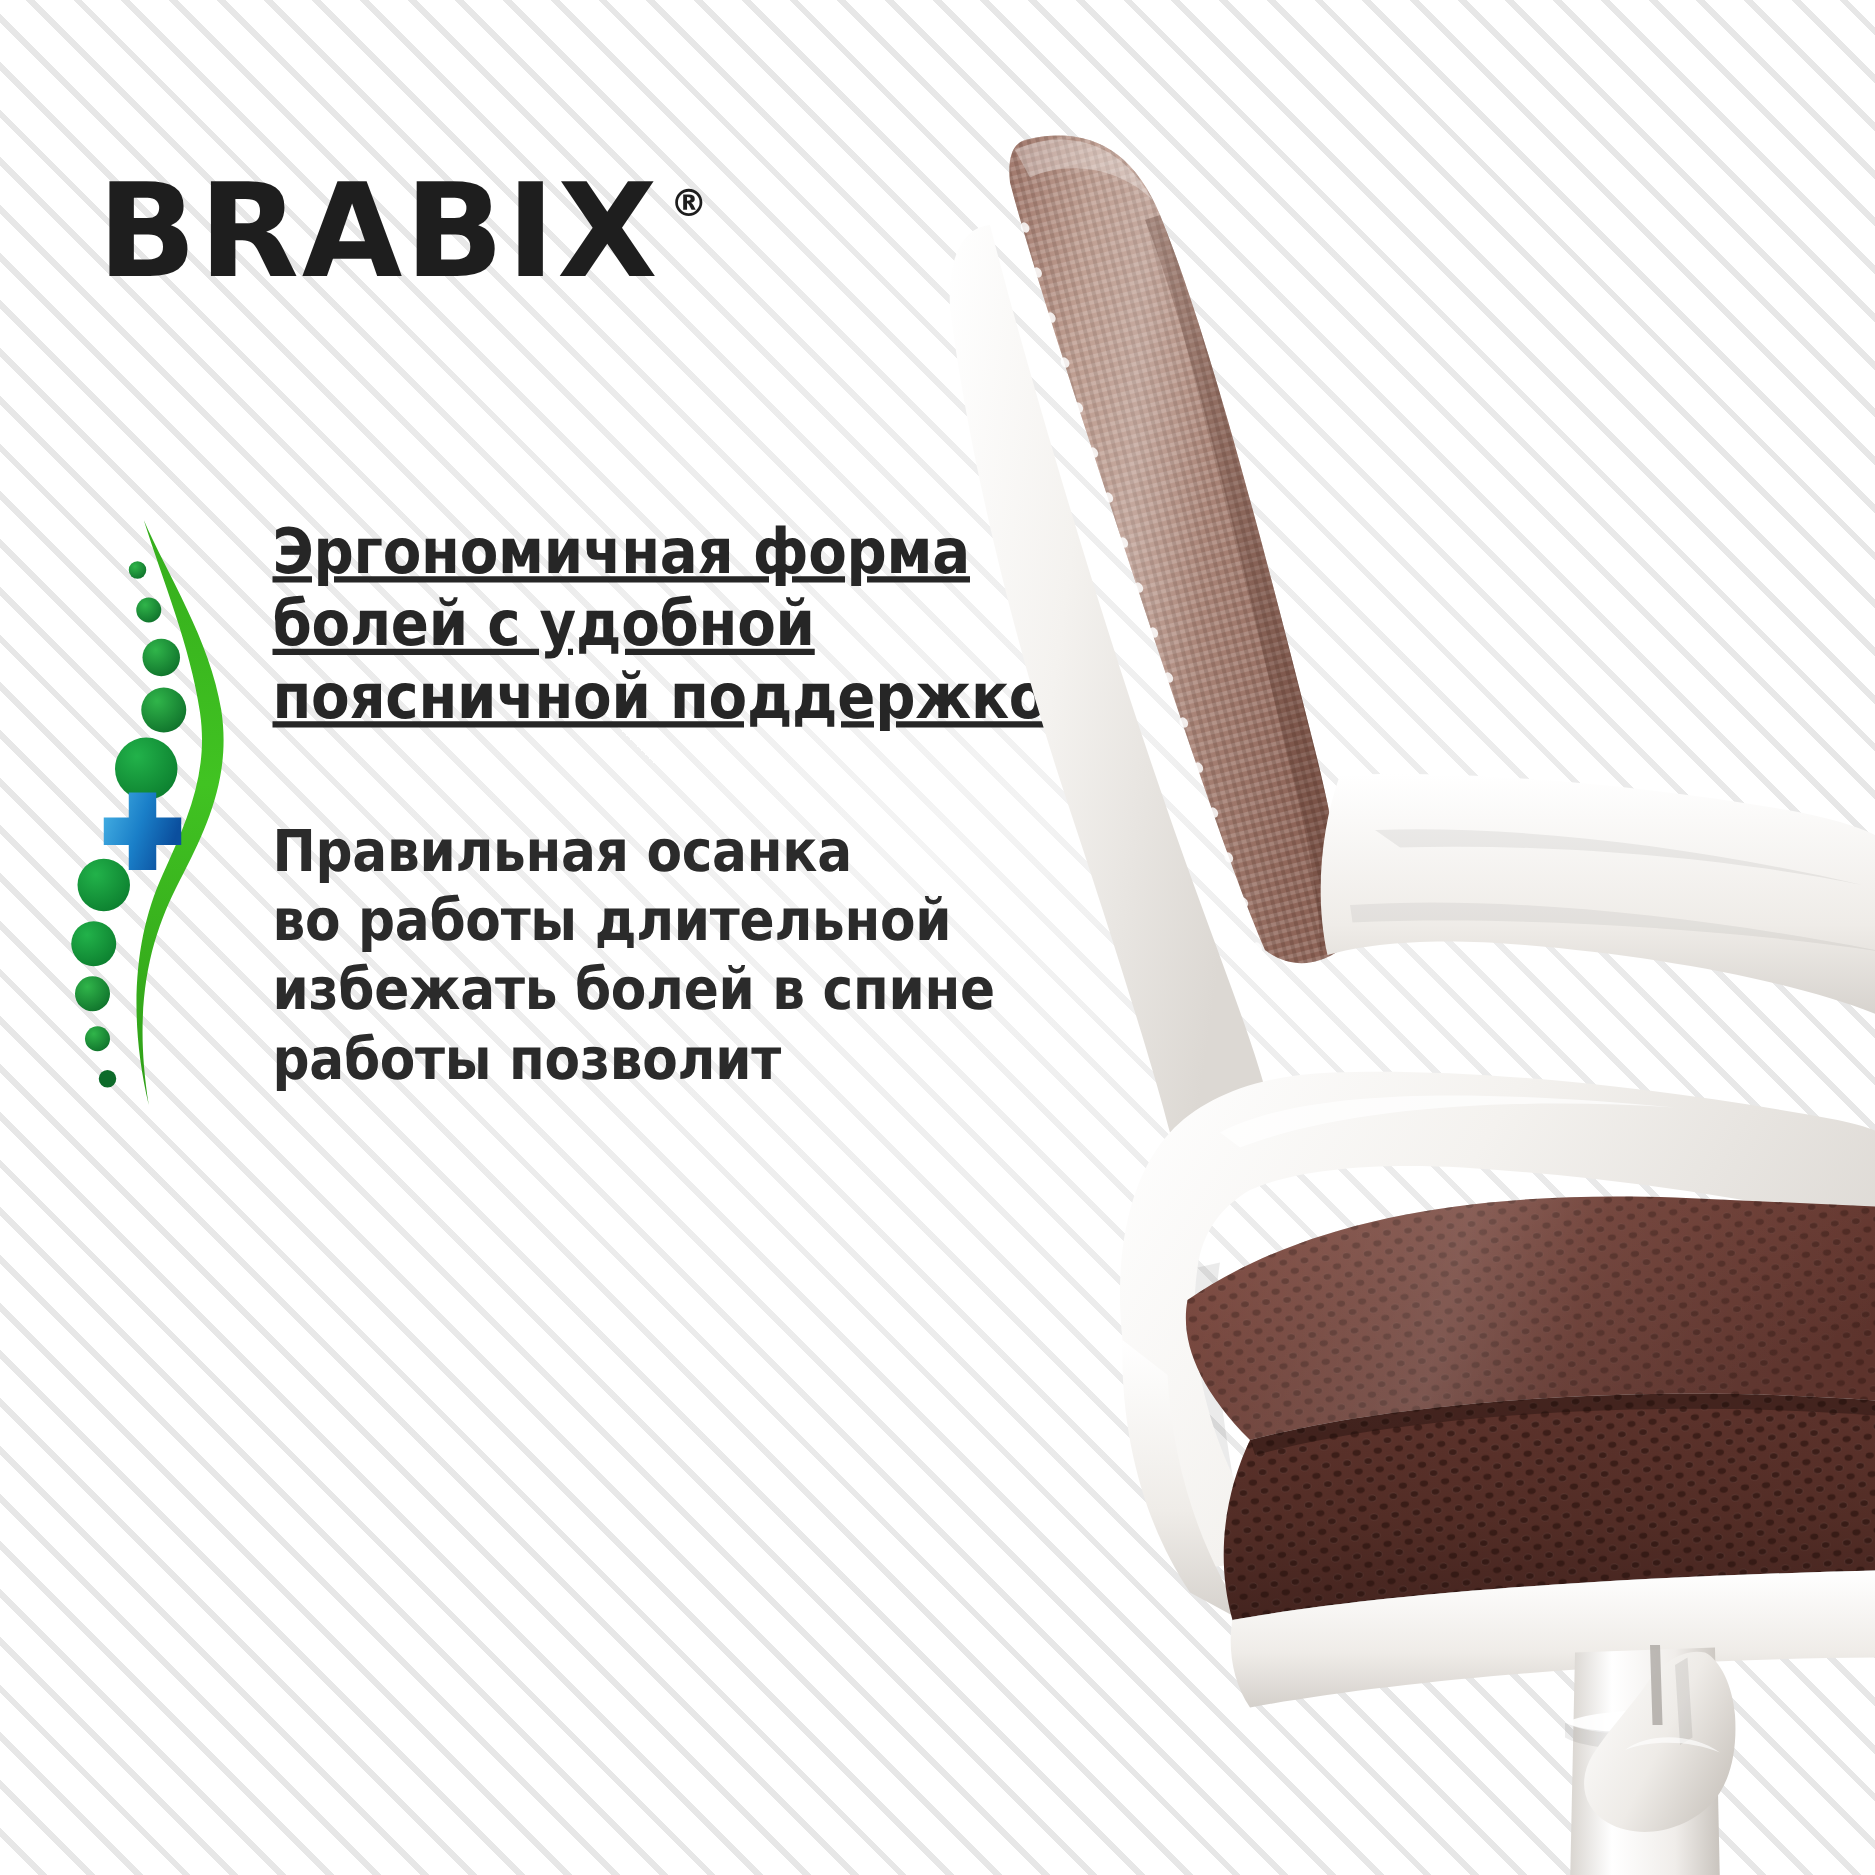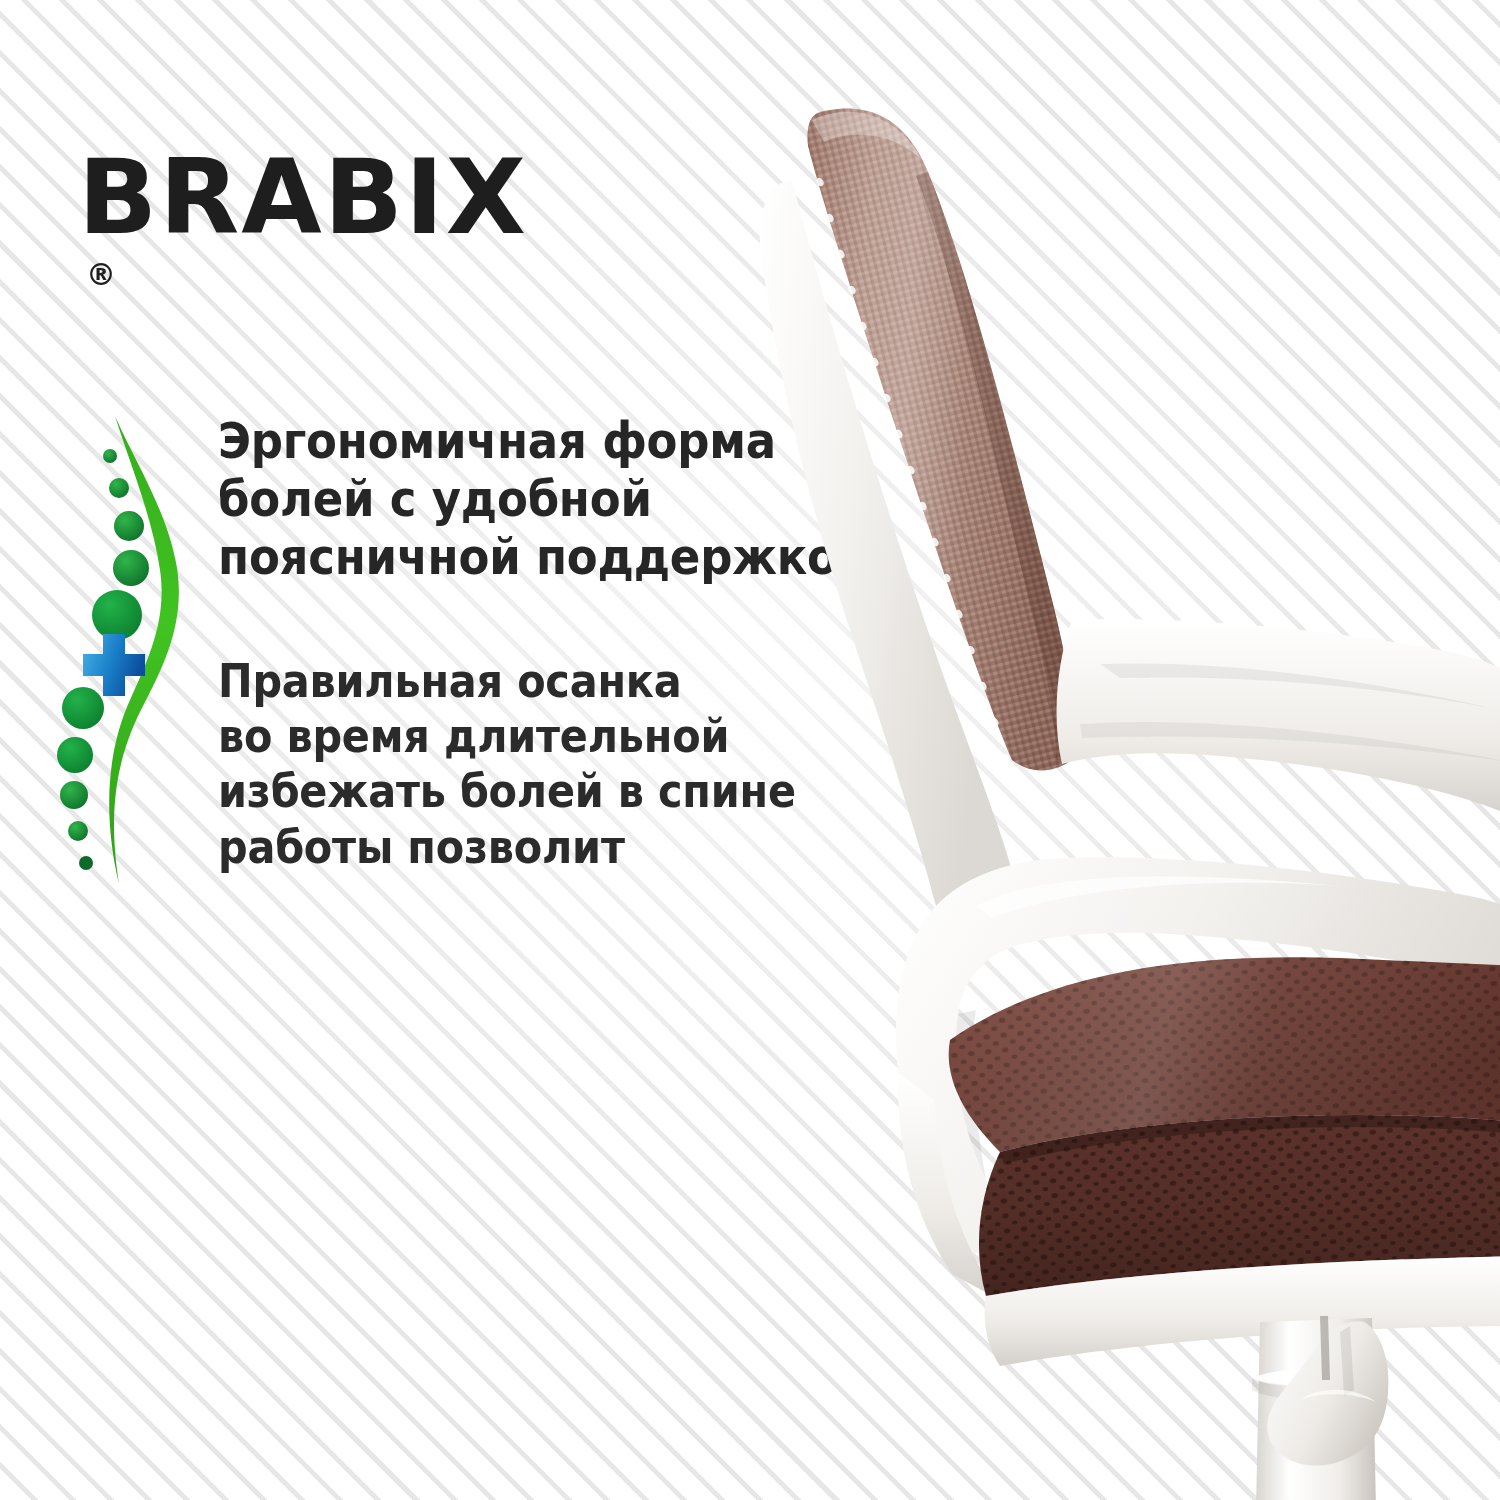--- a/index.html
+++ b/index.html
@@ -20,22 +20,22 @@
         #e7e7e7 22px, #e7e7e7 27px
       );
   }
   #bgfade{
     position:absolute;inset:0;
     background:radial-gradient(ellipse 70% 60% at 50% 45%,rgba(255,255,255,.55) 0%,rgba(255,255,255,0) 70%);
   }
 
   
   #logo{
-    position:absolute;left:78px;top:148px;
-    display:flex;align-items:flex-start;flex-direction:column;
+    position:absolute;left:78px;top:136px;
+    display:flex;align-items:flex-start;
   }
   #logo .word{
     font-family:"DejaVu Sans",sans-serif;
     font-weight:700;
     font-size:104px;
     letter-spacing:2px;
     color:#1e1e1e;
     line-height:.95;
   }
   #logo .reg{
@@ -51,20 +51,21 @@
   
   #copy{position:absolute;left:218px;top:412px;width:640px;}
   .headline{
     font-family:"DejaVu Sans Condensed","DejaVu Sans",sans-serif;
     font-weight:700;
     font-size:50px;
     line-height:1.16;
     color:#262626;
     letter-spacing:-.2px;
     margin:0;
+    text-decoration:underline;
   }
   .body-copy{
     font-family:"DejaVu Sans Condensed","DejaVu Sans",sans-serif;
     font-weight:700;
     font-size:46px;
     line-height:1.20;
     color:#2b2b2b;
     letter-spacing:-.2px;
     margin:0;
     margin-top:68px;
@@ -136,21 +137,21 @@
   </div>
 
   <div id="copy">
     <div class="headline">
       <div>Эргономичная форма</div>
       <div>болей с удобной</div>
       <div>поясничной поддержкой</div>
     </div>
     <div class="body-copy">
       <div>Правильная осанка</div>
-      <div>во время длительной</div>
+      <div>во работы длительной</div>
       <div>избежать болей в спине</div>
       <div>работы позволит</div>
     </div>
   </div>
 
   <div id="chair">
     <svg viewBox="0 0 820 1450" xmlns="http://www.w3.org/2000/svg">
       <defs>
 
         <linearGradient id="backBase" x1="0" y1="0" x2="1" y2="0.25">

